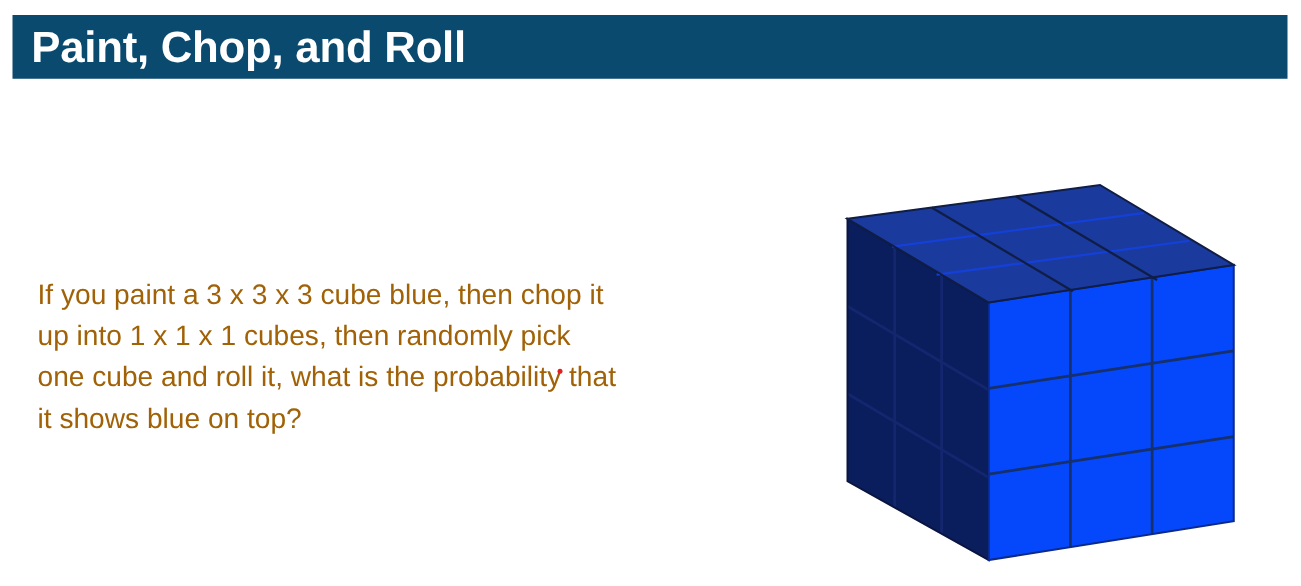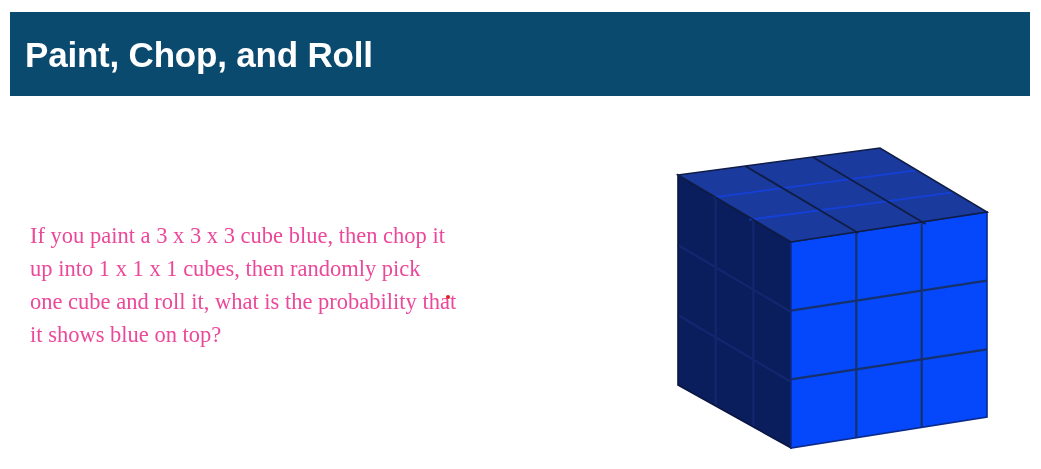--- a/index.html
+++ b/index.html
@@ -17,21 +17,21 @@
     background: #ffffff;
     overflow: hidden;
   }
 
   
   #title-banner {
     position: absolute;
     left: 10px;
     top: 12px;
     width: 1020px;
-    height: 84px;
+    height: 51px;
     background: #0a4a6f;
     box-sizing: border-box;
   }
   #title-text {
     position: absolute;
     left: 15px;
     top: 50%;
     transform: translateY(-50%);
     color: #ffffff;
     font-family: "Liberation Sans", sans-serif;
@@ -41,22 +41,22 @@
     white-space: nowrap;
     line-height: 1;
   }
 
   
   #body-text {
     position: absolute;
     left: 30px;
     top: 219px;
     width: 580px;
-    color: #ec4899;
-    font-family: Liberation Serif, serif;
+    color: #a16207;
+    font-family: Liberation Sans, sans-serif;
     font-size: 22.5px;
     line-height: 33px;
     white-space: pre-line;
   }
 
   
   #cursor-dot {
     position: absolute;
     left: 446px;
     top: 295px;

